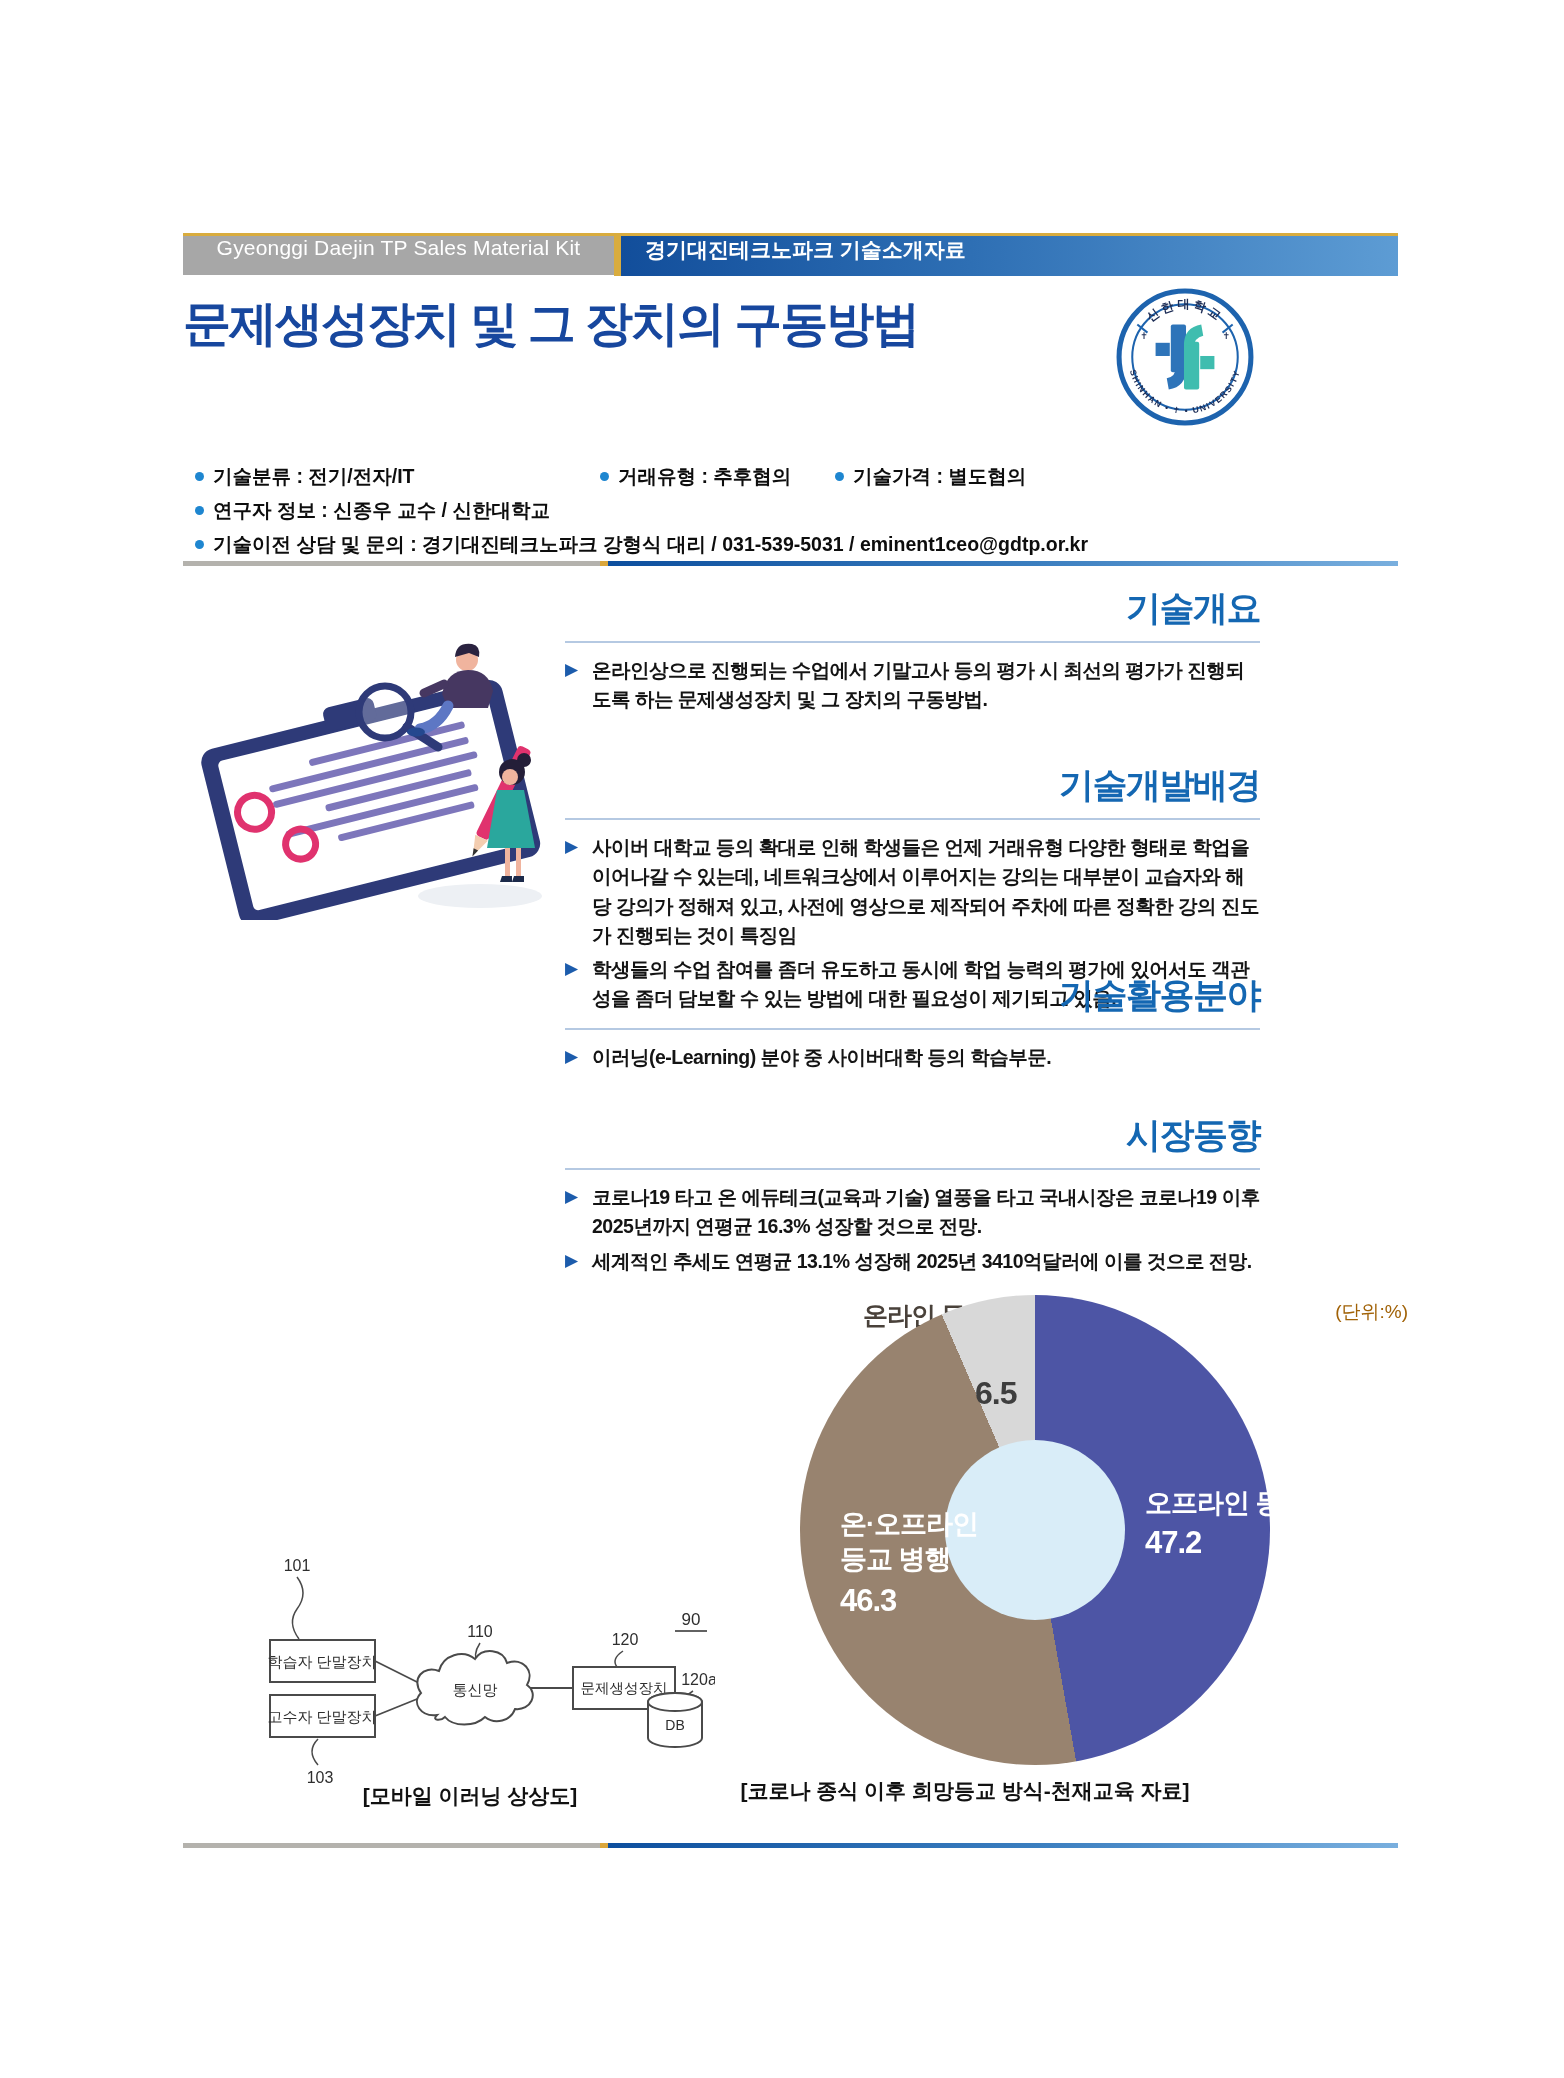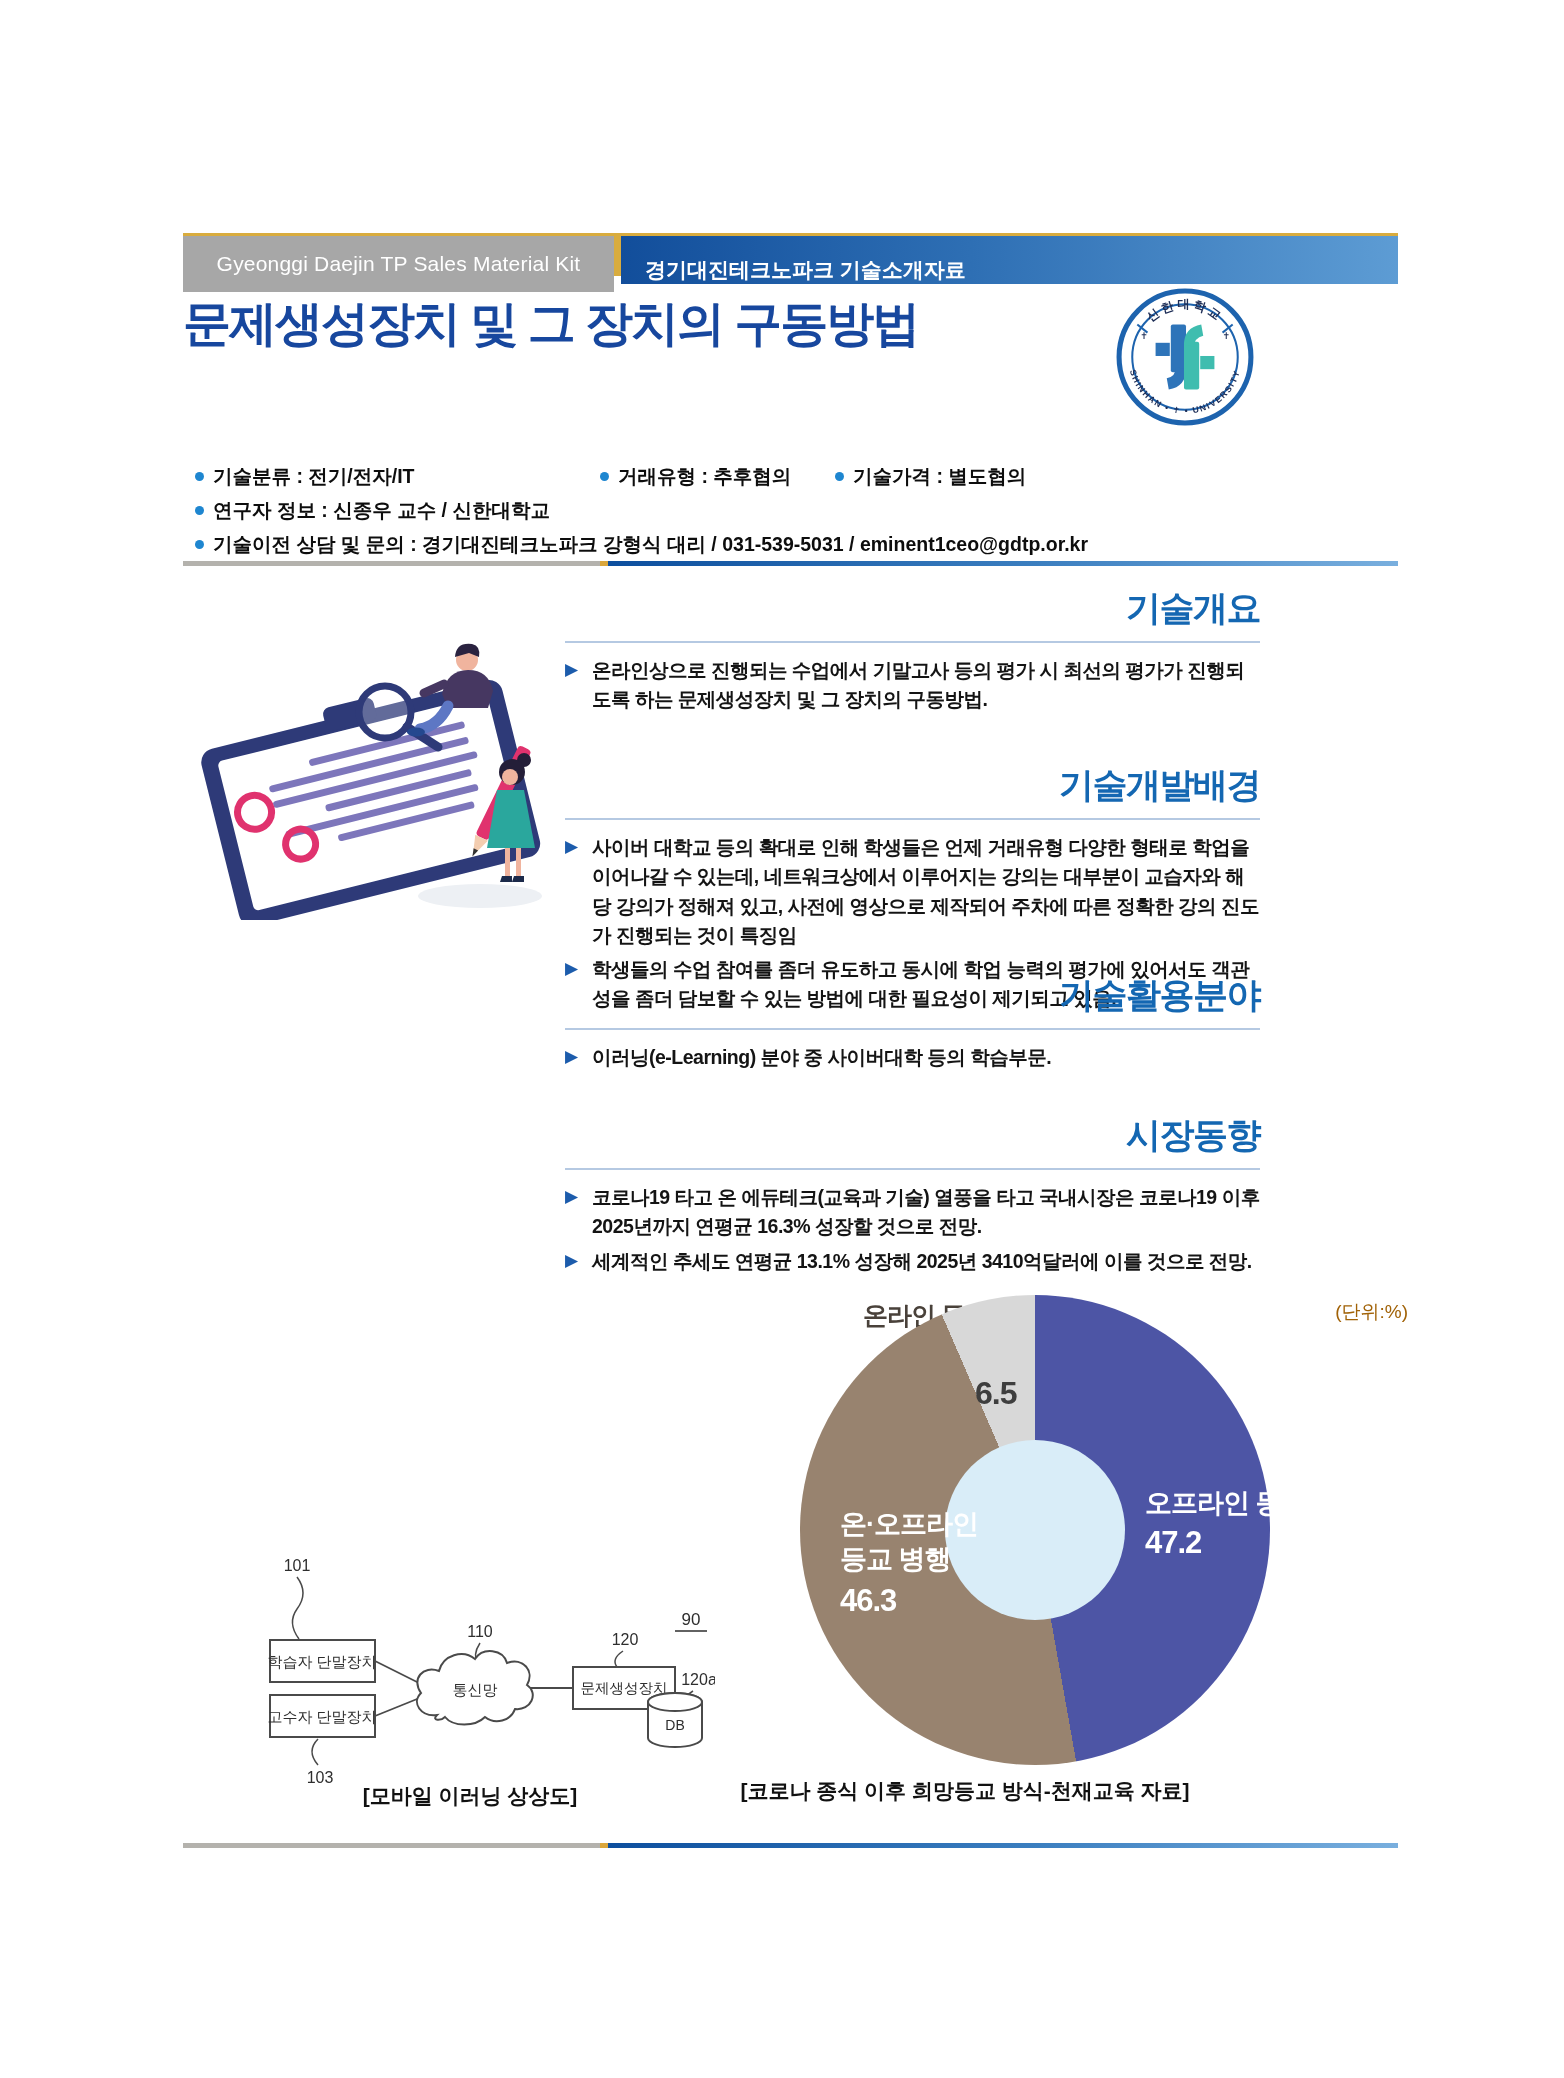--- a/index.html
+++ b/index.html
@@ -1,26 +1,26 @@
 <!DOCTYPE html>
 <html><head>
 <meta charset="utf-8">
 <style>
   html,body{margin:0;padding:0;background:#ffffff;}
   body{width:1564px;height:2078px;position:relative;font-family:"Liberation Sans","DejaVu Sans",sans-serif;overflow:hidden;}
   .abs{position:absolute;}
 
   
   .hdr-goldline{left:183px;top:233px;width:1215px;height:3px;background:#d9ac3e;}
-  .hdr-left{left:183px;top:236px;width:431px;height:56px;background:#a7a7a7;color:#fff;
-            font-size:21px;display:flex;align-items:center;justify-content:center;letter-spacing:0.2px;}
+  .hdr-left{left:183px;top:236px;width:431px;height:39px;background:#a7a7a7;color:#fff;
+            font-size:21px;display:flex;justify-content:center;letter-spacing:0.2px;}
   .hdr-gold-sliver{left:614px;top:233px;width:7px;height:43px;background:#d9ac3e;}
-  .hdr-right{left:621px;top:236px;width:777px;height:48px;color:#fff;font-weight:bold;font-size:21px;
+  .hdr-right{left:621px;top:236px;width:777px;height:40px;color:#fff;font-weight:bold;font-size:21px;
              background:linear-gradient(90deg,#124e9b 0%,#2e6fb4 45%,#5d9cd4 100%);
-             display:flex;align-items:flex-end;padding-left:24px;box-sizing:border-box;}
+             display:flex;align-items:flex-start;padding-left:24px;box-sizing:border-box;}
 
   .title{left:183px;top:292px;margin:0;font-size:48px;font-weight:800;color:#17479e;letter-spacing:-2px;white-space:nowrap;}
 
   
   .meta-item{height:26px;font-size:19.5px;font-weight:700;color:#0d0d0d;white-space:nowrap;}
   .meta-item .dot{display:inline-block;width:9px;height:9px;border-radius:50%;background:#1e86d0;margin-right:9px;vertical-align:2px;}
 
   
   .rule{left:183px;width:1215px;height:5px;display:flex;}
   .rule .g{width:417px;background:#b4b2ad;}

